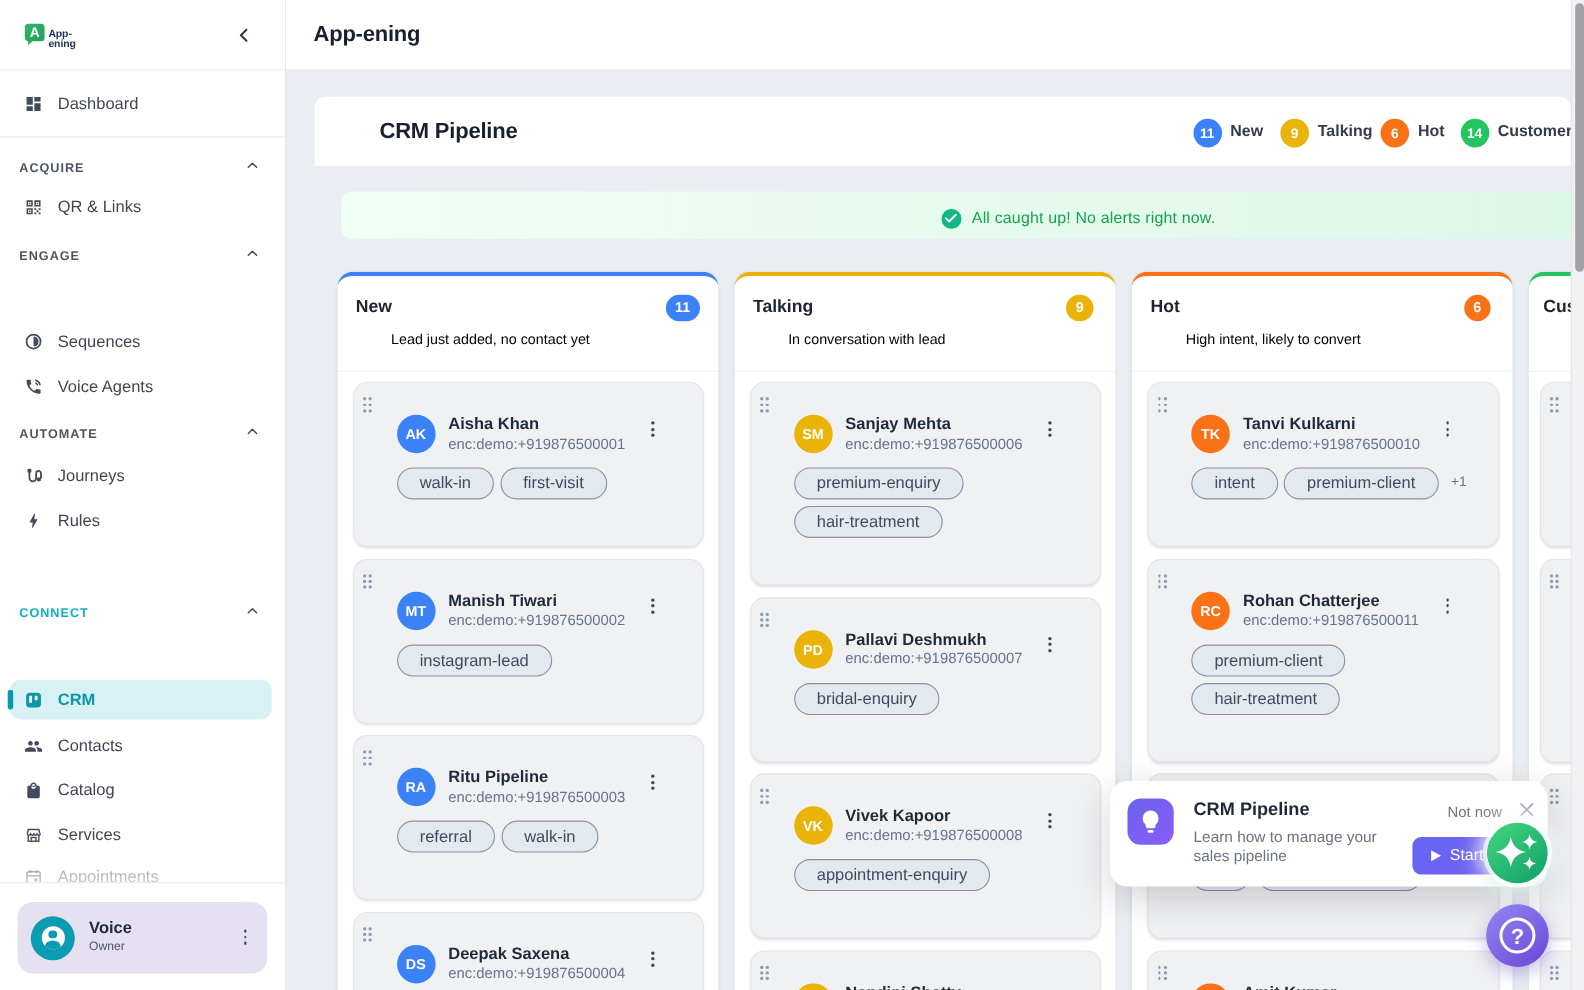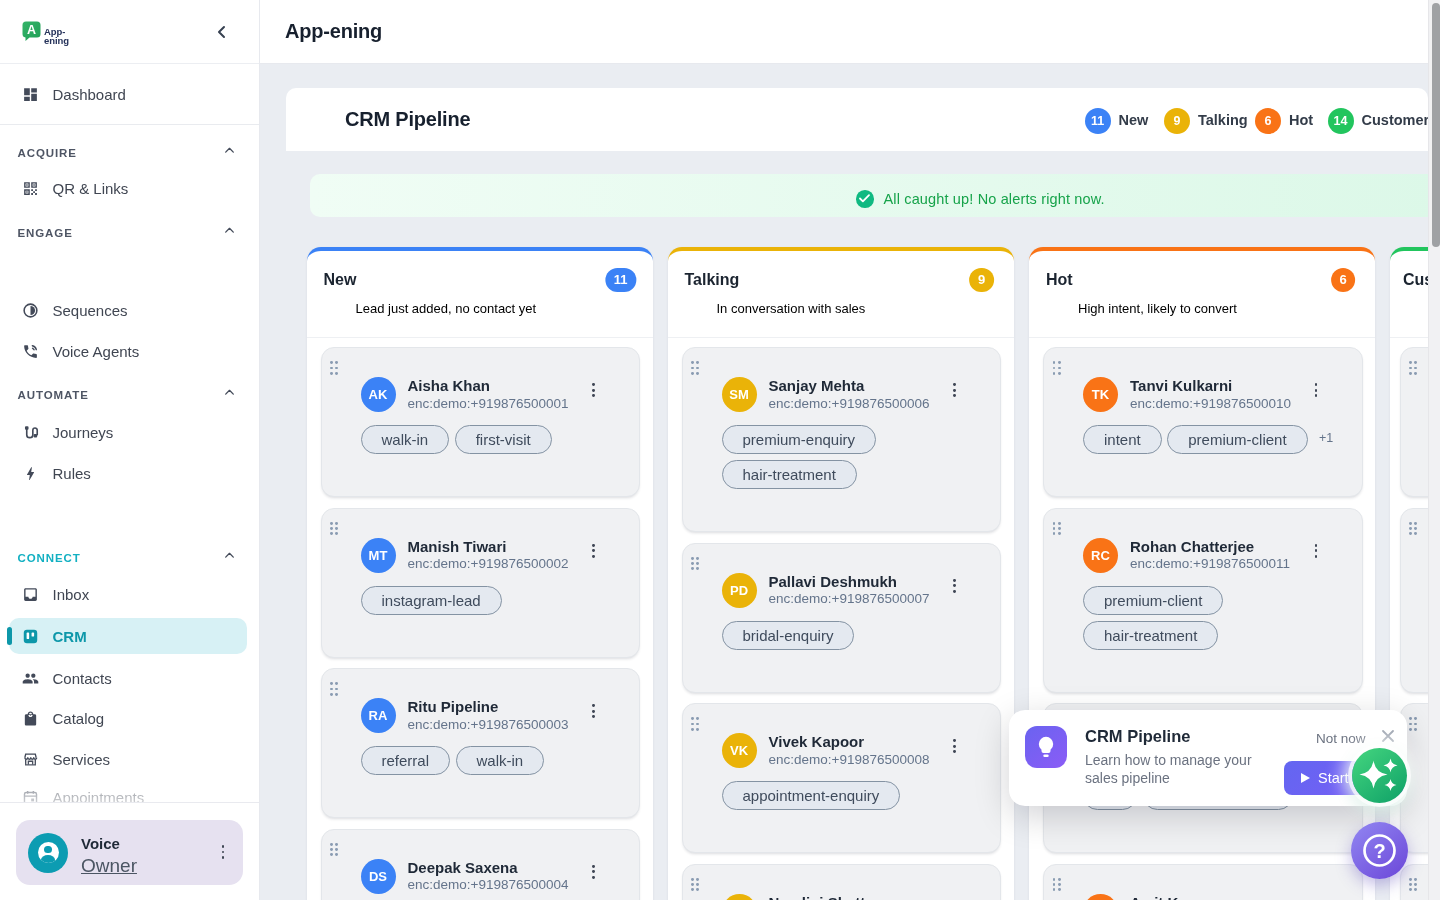--- a/index.html
+++ b/index.html
@@ -25,21 +25,21 @@
   .ni.active .lbl { color:#0d97a9; font-weight:700; }
   .ni.active::before { content:""; position:absolute; left:-2px; top:9px; width:4.5px; height:18px; border-radius:3px; background:#0d97a9; }
   #sb-fade { position:absolute; left:0; top:760px; width:259px; height:42px; background:linear-gradient(180deg, rgba(255,255,255,0), rgba(255,255,255,0.72)); z-index:1;}
   #sb-foot { position:absolute; left:0; top:802px; width:259px; height:98px; background:#fff; border-top:1px solid #e9eaef; z-index:2;}
   #user-card { position:absolute; left:16px; top:17px; width:227px; height:64.5px; border-radius:14px; background:#e6e1f0; }
   #user-av { position:absolute; left:12px; top:12.5px; width:40px; height:40px; border-radius:50%; background:#0c9cb2; }
   #user-av .inner { position:absolute; left:9.5px; top:9.5px; width:21px; height:21px; border-radius:50%; background:#fff; overflow:hidden; }
   #user-av .head { position:absolute; left:6.75px; top:3.6px; width:7.5px; height:7.5px; border-radius:50%; background:#0c9cb2; }
   #user-av .bod { position:absolute; left:3.2px; top:12.6px; width:14.6px; height:10px; border-radius:50%; background:#0c9cb2; }
   #user-name { position:absolute; left:65px; top:14.5px; font-size:15px; font-weight:700; color:#1f2937; }
-  #user-role { position:absolute; left:65px; top:34.5px; font-size:19px; color:#4b5563;text-decoration:underline; }
+  #user-role { position:absolute; left:65px; top:34.5px; font-size:11px; color:#4b5563; }
 
   
   #topbar { position:absolute; left:260px; top:0; width:1180px; height:64px; background:#fff; border-bottom:1px solid #e7e9ee; }
   #topbar h1 { position:absolute; left:25px; top:20px; font-size:20px; font-weight:700; color:#17202e; letter-spacing:-0.2px; }
 
   
   #panelbar { position:absolute; left:286px; top:88px; width:1142px; height:63px; background:#fff; border-radius:10px 10px 0 0; }
   .stat { position:absolute; top:107.8px; height:26px; }
   .stat .c { position:absolute; left:0; top:0; width:26px; height:26px; border-radius:50%; color:#fff; font-size:12.5px; font-weight:700; text-align:center; line-height:26px; }
   .stat .l { position:absolute; left:34px; top:4px; font-size:14.5px; font-weight:600; color:#333c49; white-space:nowrap; }
@@ -209,21 +209,21 @@
       <div class="menu">
         <i style="top:0.0px"></i>
         <i style="top:5.6px"></i>
         <i style="top:11.2px"></i>
       </div>
     </div>
   </div>
 <div class="col c-talk" style="left:667.5px;">
     <h3>Talking</h3>
     <div class="badge">9</div>
-    <div class="sub">In conversation with sales</div>
+    <div class="sub">In conversation with lead</div>
     <div class="hline"></div>
     <div class="card" style="top:96.3px;height:185px;">
       <div class="hd">
         <i style="left:0.0px;top:0.0px"></i>
         <i style="left:5.3px;top:0.0px"></i>
         <i style="left:0.0px;top:5.3px"></i>
         <i style="left:5.3px;top:5.3px"></i>
         <i style="left:0.0px;top:10.6px"></i>
         <i style="left:5.3px;top:10.6px"></i>
       </div>
@@ -549,28 +549,20 @@
             <path d="M6.7 6 V15 A4.3 4.3 0 0 0 15.3 15 V8.8 A3.1 3.1 0 0 1 21.5 8.8 V15" stroke-linecap="round"></path>
             <rect x="4.2" y="3" width="5" height="5" rx="1.4" fill="currentColor" stroke="none"></rect>
             <rect x="19" y="14.2" width="5" height="5" rx="1.4" fill="currentColor" stroke="none" transform="translate(-2.6,0)"></rect>
           </svg>
         </span>
         <span class="lbl">Journeys</span>
       </div>
       <div class="sec" style="top:548px"><span class="t" style="color:#12b0c2">CONNECT</span><svg viewBox="0 0 24 24" fill="none" stroke="currentColor" stroke-width="2.4" stroke-linecap="round" stroke-linejoin="round">
           <path d="M5 15 L12 8 L19 15"></path>
         </svg></div>
-      <div class="ni" style="top:576px">
-        <span class="ico">
-          <svg viewBox="0 0 24 24" fill="currentColor">
-            <path d="M19 3H4.99C3.88 3 3 3.9 3 5v14c0 1.1.88 2 1.99 2H19c1.1 0 2-.9 2-2V5c0-1.1-.9-2-2-2zm0 12h-4c0 1.66-1.35 3-3 3s-3-1.34-3-3H4.99V5H19v10z"></path>
-          </svg>
-        </span>
-        <span class="lbl">Inbox</span>
-      </div>
       <div class="ni active" style="top:618px">
         <span class="ico">
           <svg viewBox="0 0 24 24">
             <rect x="2.5" y="2.5" width="19" height="19" rx="4.5" fill="#0d97a9"></rect>
             <rect x="6.5" y="6.5" width="3.6" height="9" rx="1.2" fill="#fff"></rect>
             <rect x="13.5" y="6.5" width="3.6" height="5.5" rx="1.2" fill="#fff"></rect>
           </svg>
         </span>
         <span class="lbl">CRM</span>
       </div>

